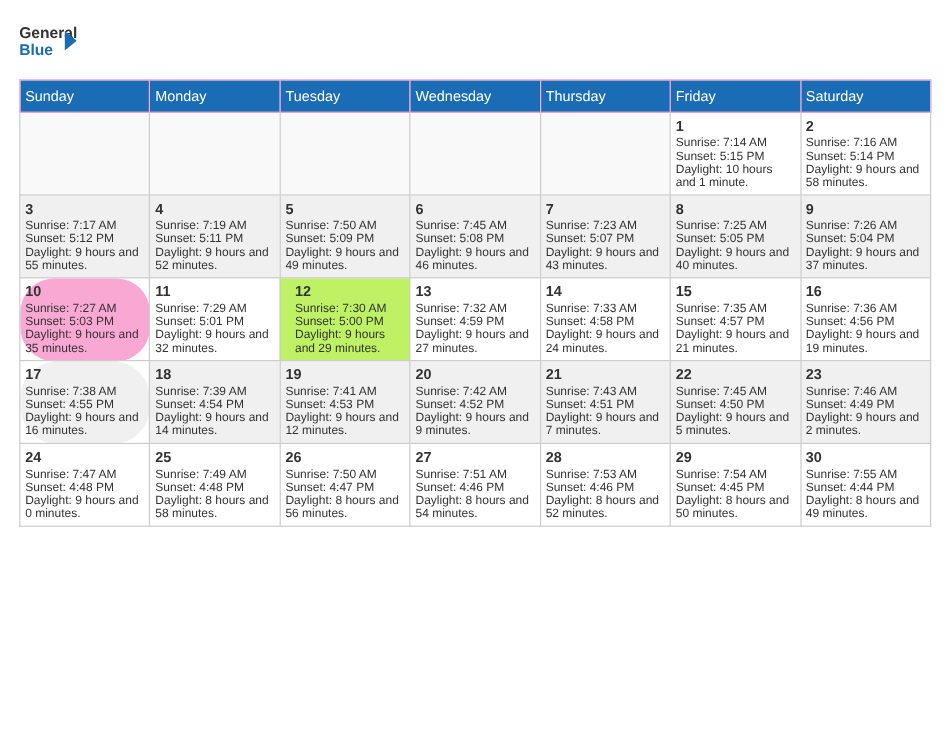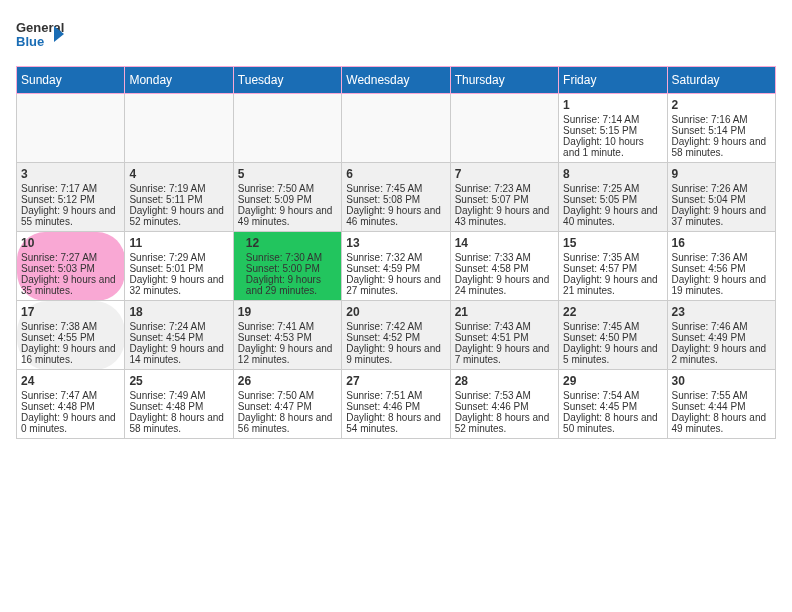--- a/index.html
+++ b/index.html
@@ -174,21 +174,21 @@
           <div>Sunrise: 7:27 AM</div>
           <div>Sunset: 5:03 PM</div>
           <div>Daylight: 9 hours and 35 minutes.</div>
         </td>
         <td style="background: rgb(255, 255, 255);">
           <span class="day-num">11</span>
           <div>Sunrise: 7:29 AM</div>
           <div>Sunset: 5:01 PM</div>
           <div>Daylight: 9 hours and 32 minutes.</div>
         </td>
-        <td style="background: #22c55e; padding-left: 12px;">
+        <td style="background: #bef264; padding-left: 12px;">
           <span class="day-num">12</span>
           <div>Sunrise: 7:30 AM</div>
           <div>Sunset: 5:00 PM</div>
           <div>Daylight: 9 hours and 29 minutes.</div>
         </td>
         <td style="background: rgb(255, 255, 255);">
           <span class="day-num">13</span>
           <div>Sunrise: 7:32 AM</div>
           <div>Sunset: 4:59 PM</div>
           <div>Daylight: 9 hours and 27 minutes.</div>
@@ -214,21 +214,21 @@
       </tr>
       <tr>
         <td style="background: rgb(240, 240, 240); border-radius: 31px;">
           <span class="day-num">17</span>
           <div>Sunrise: 7:38 AM</div>
           <div>Sunset: 4:55 PM</div>
           <div>Daylight: 9 hours and 16 minutes.</div>
         </td>
         <td style="background: rgb(240, 240, 240);">
           <span class="day-num">18</span>
-          <div>Sunrise: 7:24 AM</div>
+          <div>Sunrise: 7:39 AM</div>
           <div>Sunset: 4:54 PM</div>
           <div>Daylight: 9 hours and 14 minutes.</div>
         </td>
         <td style="background: rgb(240, 240, 240);">
           <span class="day-num">19</span>
           <div>Sunrise: 7:41 AM</div>
           <div>Sunset: 4:53 PM</div>
           <div>Daylight: 9 hours and 12 minutes.</div>
         </td>
         <td style="background: rgb(240, 240, 240);">

